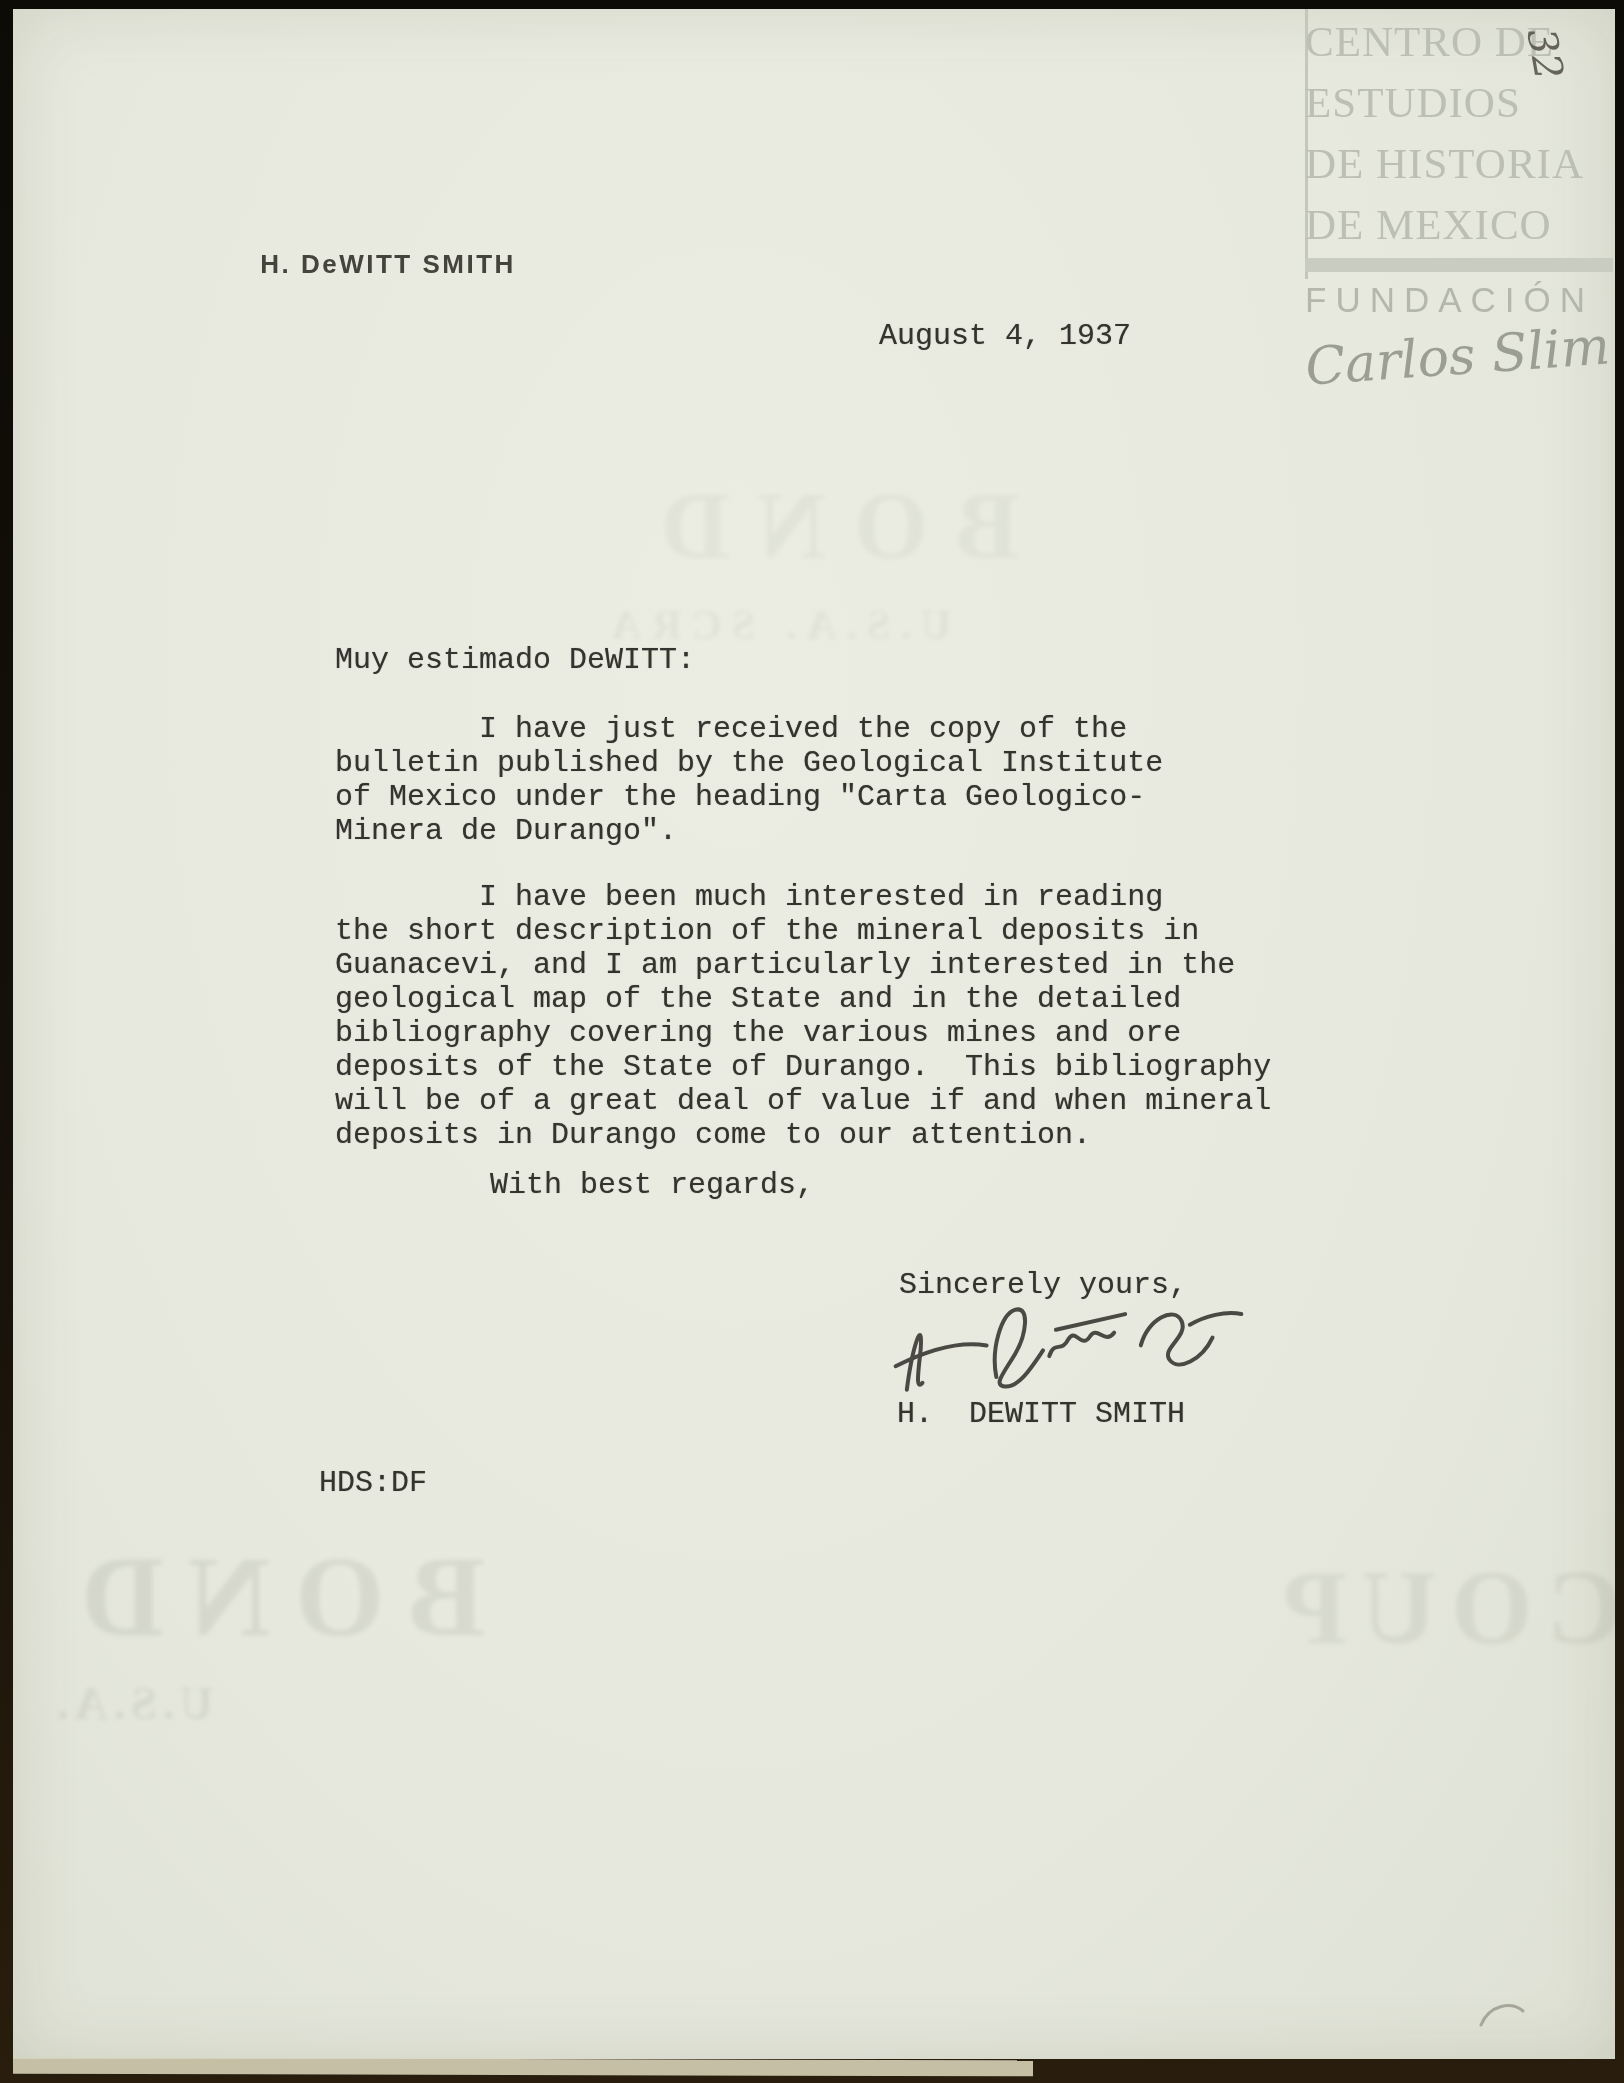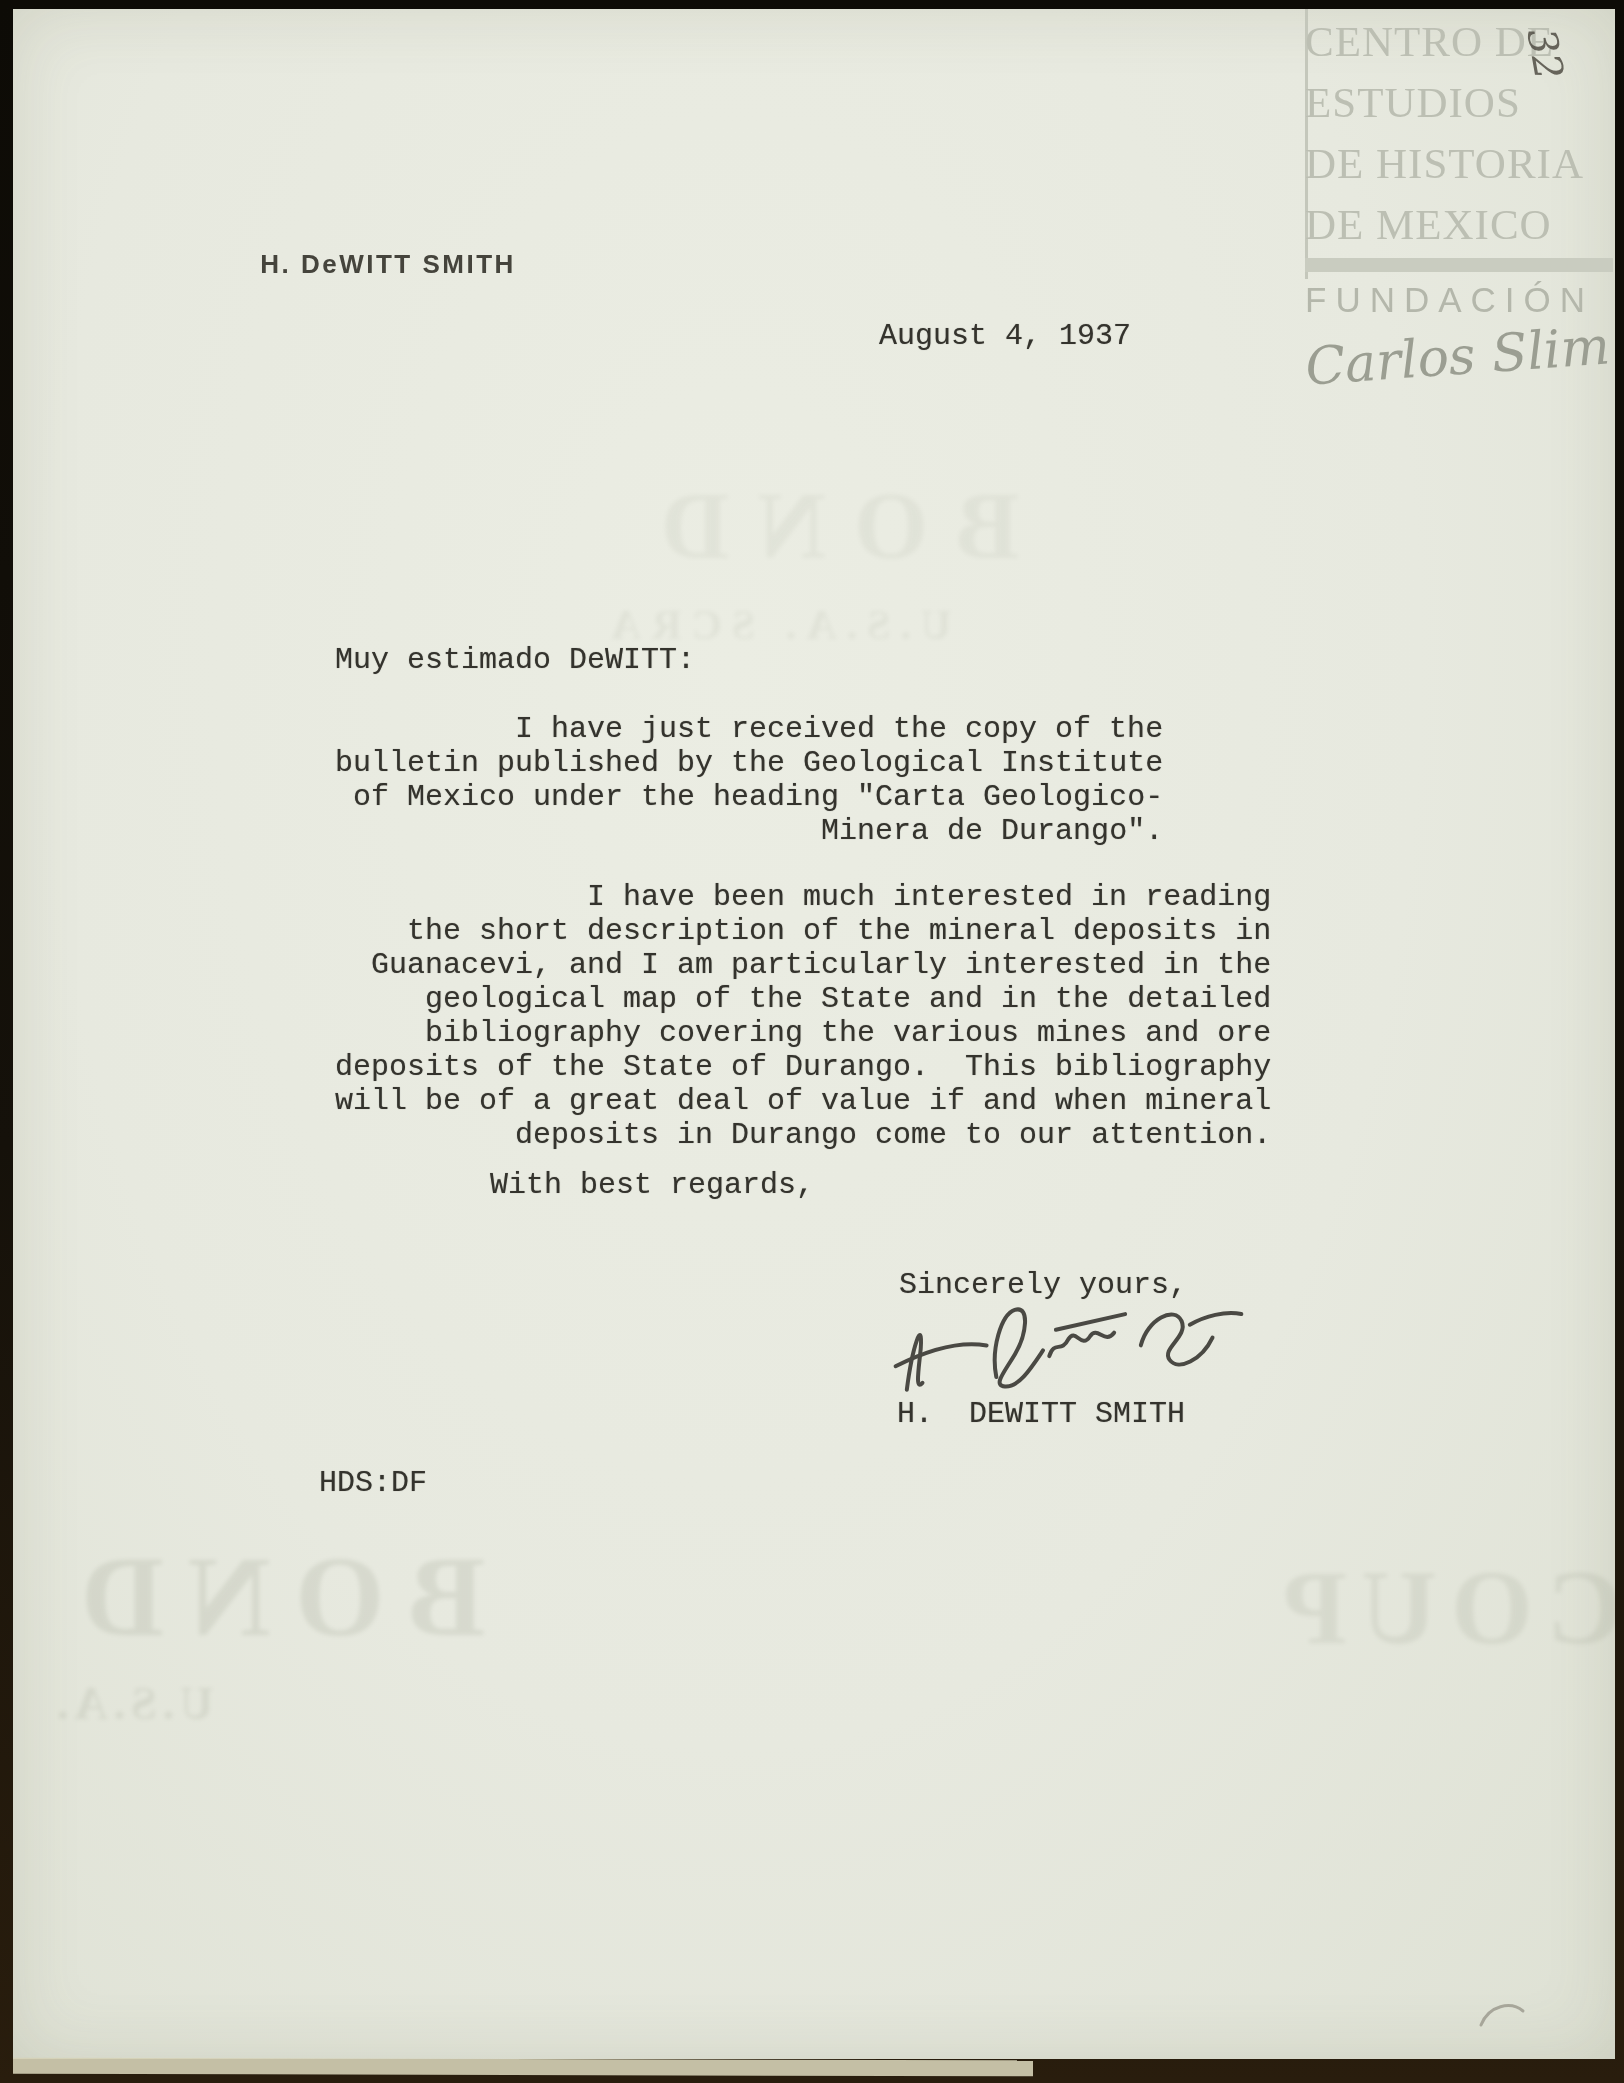--- a/index.html
+++ b/index.html
@@ -14,21 +14,20 @@
     position:absolute; left:13px; top:9px; right:9px; bottom:24px;
     background:radial-gradient(ellipse at 45% 32%, #ebede3 0%, #e7e9df 55%, #dee1d4 100%);
     box-shadow:inset 0 0 70px rgba(95,90,60,0.14);
     overflow:hidden;
   }
   .type {
     position:absolute; color:#34332d;
     font-family:"Liberation Mono","DejaVu Sans Mono",monospace;
     font-size:30px; line-height:34px; white-space:pre;
     text-shadow:0 0 1px rgba(45,44,38,0.45);
-    text-align:right;
   }
   
   .letterhead { position:absolute; left:229px; top:240px; width:292px; text-align:center;
                 font-family:"Liberation Sans","DejaVu Sans",sans-serif; color:#45443c; }
   .letterhead .lh-name { font-size:26px; font-weight:700; letter-spacing:2.5px; white-space:pre; }
   .letterhead .lh-addr { font-size:16px; font-weight:700; letter-spacing:2px; margin-top:5px;
                          white-space:pre; line-height:24px; color:#4c4b43; }
   
   .pos-date        { left:866px; top:310px; }
   .pos-recipient   { left:322px; top:505px; }

